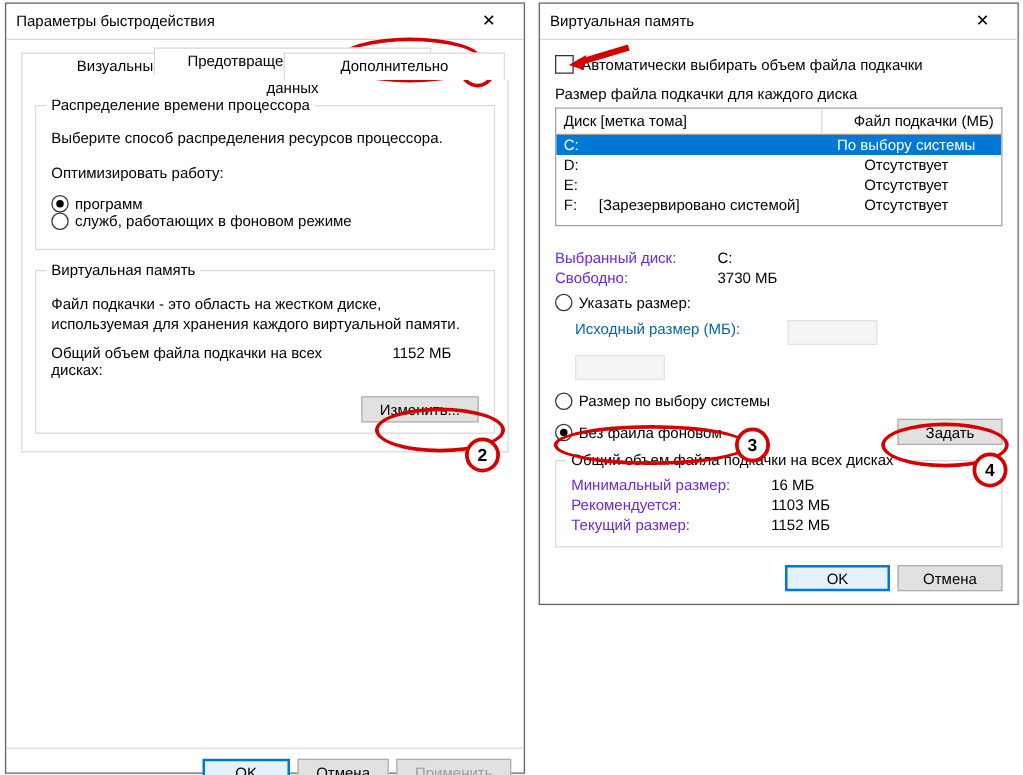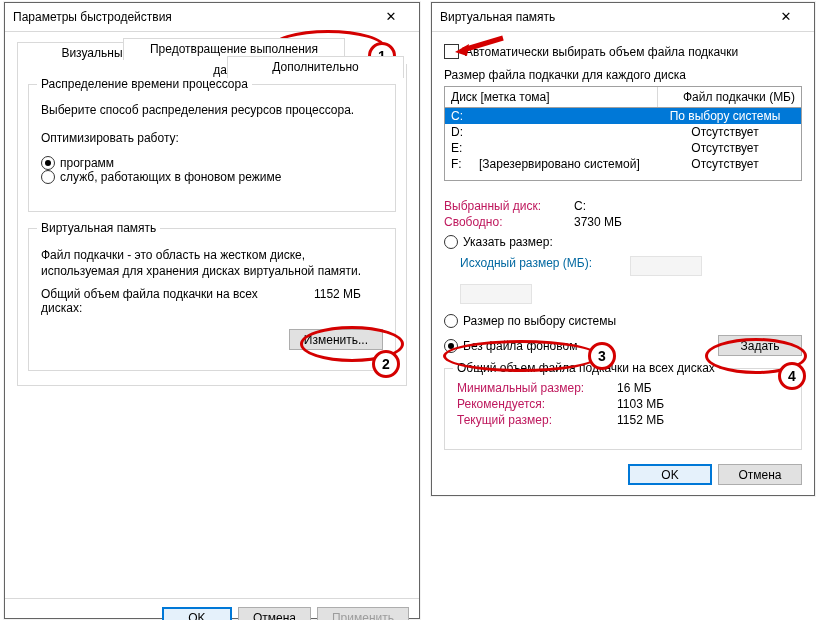--- a/index.html
+++ b/index.html
@@ -7,21 +7,21 @@
 .dlg{position:absolute;border:1px solid #646464;background:#fff;box-shadow:0 0 0 1px rgba(0,0,0,.05)}
 .titlebar{height:28px;line-height:28px;padding:0 8px;border-bottom:1px solid #d9d9d9;display:flex;align-items:center}
 .titlebar .ttl{flex:1}
 .titlebar .close{width:40px;text-align:center;font-family:Arial,sans-serif;font-size:13px;color:#000}
 .body{padding:8px 12px 10px 12px;position:relative}
 .tab{position:absolute;top:0;height:21px;line-height:21px;border:1px solid #d9d9d9;border-bottom:none;background:#fff;padding:0 10px;font-size:12px}
 .tab.sel{background:#fff;z-index:2}
 .tab.mid{left:106px;width:200px;text-align:center;z-index:1;top:-2px}
 .tab.one{left:0;width:190px;text-align:center}
 .tab.two{left:210px;width:155px;text-align:center}
-.frame{position:relative;border:1px solid #d9d9d9;margin-top:10px;padding:14px 12px 20px 12px}
+.frame{position:relative;border:1px solid #d9d9d9;margin-top:10px;padding:14px 12px 8px 12px}
 .frame .legend{position:absolute;top:-8px;left:8px;background:#fff;padding:0 4px;font-size:12px}
 .row{margin:4px 0}
 .radio{display:inline-flex;align-items:flex-start;margin-right:16px}
 .radio .dot{width:12px;height:12px;border:1px solid #333;border-radius:50%;margin-right:5px;display:inline-flex;align-items:center;justify-content:center;background:#fff}
 .radio.checked .dot::after{content:"";width:6px;height:6px;background:#000;border-radius:50%}
 .check{display:inline-flex;align-items:flex-end}
 .check .box{width:13px;height:13px;border:1px solid #333;margin-right:6px;background:#fff}
 .btn{height:21px;border:1px solid #adadad;background:#e1e1e1;padding:0 14px;font-size:12px;display:inline-flex;align-items:center;justify-content:center;min-width:70px;box-sizing:border-box}
 .btn.primary{border:2px solid #0078d7;background:#e5f1fb}
 .btn.disabled{color:#9d9d9d}
@@ -29,21 +29,21 @@
 .listhead{display:flex;border:1px solid #a0a0a0;border-bottom:none;background:#fff;font-size:12px}
 .listhead div{padding:3px 6px;border-right:1px solid #d9d9d9}
 .listhead div:last-child{border-right:none;flex:1;text-align:right}
 .listbox{border:1px solid #a0a0a0;height:72px;overflow:hidden;font-size:12px}
 .drow{display:flex;padding:1px 6px}
 .drow .c1{width:28px}
 .drow .c2{flex:1}
 .drow .c3{width:140px;text-align:center}
 .drow.sel{background:#0078d7;color:#fff}
 .kv{display:flex;margin:2px 0}
-.kv .k{width:170px;color:#be185d}
+.kv .k{width:170px;color:#6d28d9}
 .kv .k.dis{color:#0369a1}
 .kv .v{}
 .txt{width:70px;height:18px;border:1px solid #ccc;background:#fff}
 .txt.dis{background:#f5f5f5;border-color:#e3e3e3}
 .annot{position:absolute;border:3px solid #d40000;border-radius:50%;pointer-events:none}
 .annotnum{position:absolute;width:22px;height:22px;border:3px solid #d40000;border-radius:50%;background:#fff;color:#000;font-weight:bold;font-size:14px;display:flex;align-items:center;justify-content:center;pointer-events:none}
 .arrow{position:absolute;pointer-events:none}
 </style>
 </head>
 <body>
@@ -51,21 +51,21 @@
 
 <div class="dlg" style="left:4px;top:2px;width:414px;height:615px">
   <div class="titlebar">
     <span class="ttl">Параметры быстродействия</span>
     <span class="close">✕</span>
   </div>
   <div class="body" style="height:548px;position:relative">
     <div style="position:relative;height:24px">
       <div class="tab mid"><span>Предотвращение выполнения данных</span></div>
       <div class="tab one" style="top:2px"><span>Визуальные эффекты</span></div>
-      <div class="tab two sel" style="top:16px"><span>Дополнительно</span></div>
+      <div class="tab two sel" style="top:2px"><span>Дополнительно</span></div>
     </div>
     <div style="border:1px solid #d9d9d9;border-top:none;padding:10px 10px 14px 10px">
 
       <div class="frame">
         <span class="legend">Распределение времени процессора</span>
         <div class="row">Выберите способ распределения ресурсов процессора.</div>
         <div class="row" style="margin-top:14px">Оптимизировать работу:</div>
         <div class="row" style="margin-top:10px">
           <span class="radio checked">
                 <span class="dot"></span>
@@ -73,21 +73,21 @@
               </span>
           <span class="radio">
                 <span class="dot"></span>
                 <span>служб, работающих в фоновом режиме</span>
               </span>
         </div>
       </div>
 
       <div class="frame" style="margin-top:16px">
         <span class="legend">Виртуальная память</span>
-        <div class="row" style="line-height:1.35">Файл подкачки - это область на жестком диске, используемая для хранения дисках виртуальной памяти.</div>
+        <div class="row" style="line-height:1.35">Файл подкачки - это область на жестком диске, используемая для хранения каждого виртуальной памяти.</div>
         <div style="display:flex;margin-top:8px">
           <div style="flex:1;max-width:220px">Общий объем файла подкачки на всех дисках:</div>
           <div style="width:100px;text-align:right;padding-right:10px">1152 МБ</div>
         </div>
         <div style="text-align:right;margin-top:14px">
           <span class="btn" style="min-width:88px">
                 <span>Изменить...</span>
               </span>
         </div>
       </div>

